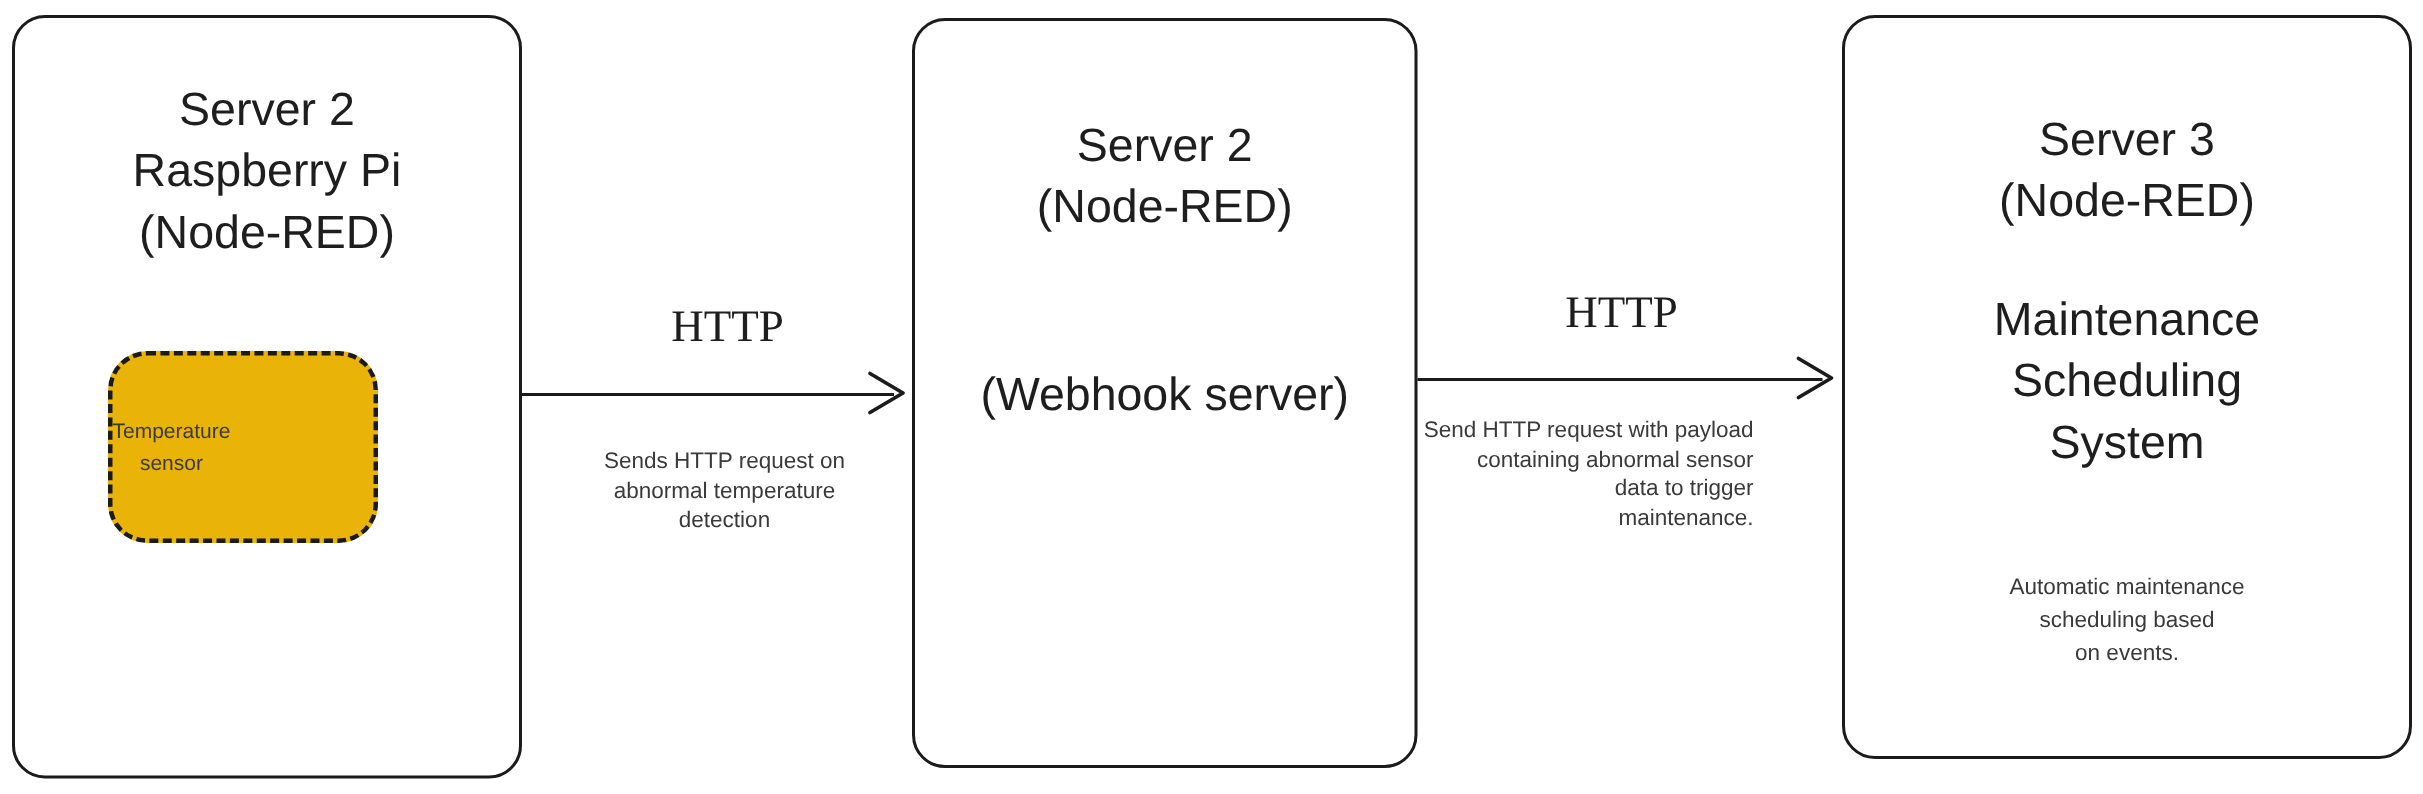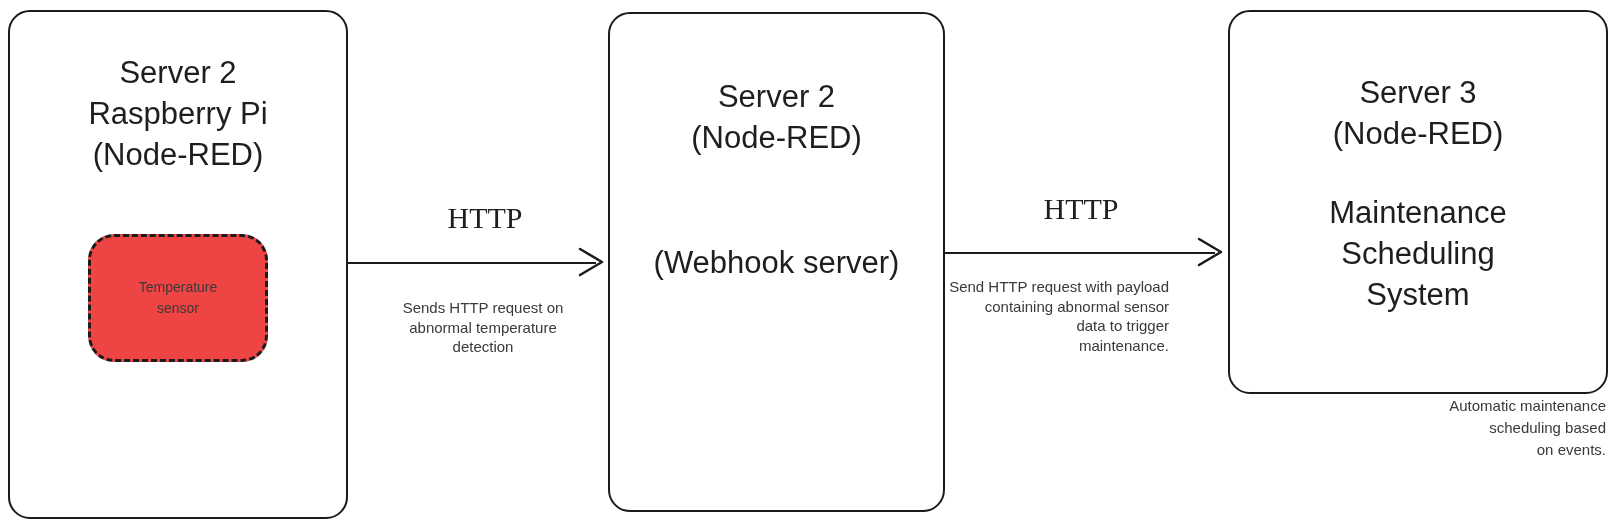--- a/index.html
+++ b/index.html
@@ -53,50 +53,49 @@
     color: #3a3a3a;
     white-space: pre-line;
   }
 
   
   #node-left { left: 8px; top: 10px; width: 340px; height: 509px; }
   #left-title { top: 40px; }
 
   .sensor-box {
     position: absolute;
-    left: 78px;
+    left: 62px;
     top: 222px;
     width: 180px;
     height: 128px;
     box-sizing: border-box;
     border: 3px dashed #1b1b1b;
     border-radius: 26px;
-    background: #ef4444;
+    background: #eab308;
     display: flex;
     align-items: center;
-    justify-content: center;
   }
   .sensor-label {
     font-size: 14px;
     line-height: 1.5;
     color: #3a3a3a;
     text-align: center;
     white-space: pre-line;
   }
 
   
   #node-mid { left: 608px; top: 12px; width: 337px; height: 500px; }
   #mid-title { top: 62px; }
   #mid-sub { top: 228px; text-align: center; }
 
   
-  #node-right { left: 1228px; top: 10px; width: 380px; height: 384px; }
+  #node-right { left: 1228px; top: 10px; width: 380px; height: 496px; }
   #right-title { top: 60px; }
   #right-sub { top: 180px; }
-  #right-note { top: 383px; text-align: right; }
+  #right-note { top: 369px; }
 
   
   .conn { position: absolute; }
   .conn-line {
     position: absolute;
     height: 0;
     border-top: 2.5px solid #1b1b1b;
   }
   .arrowhead {
     position: absolute;

